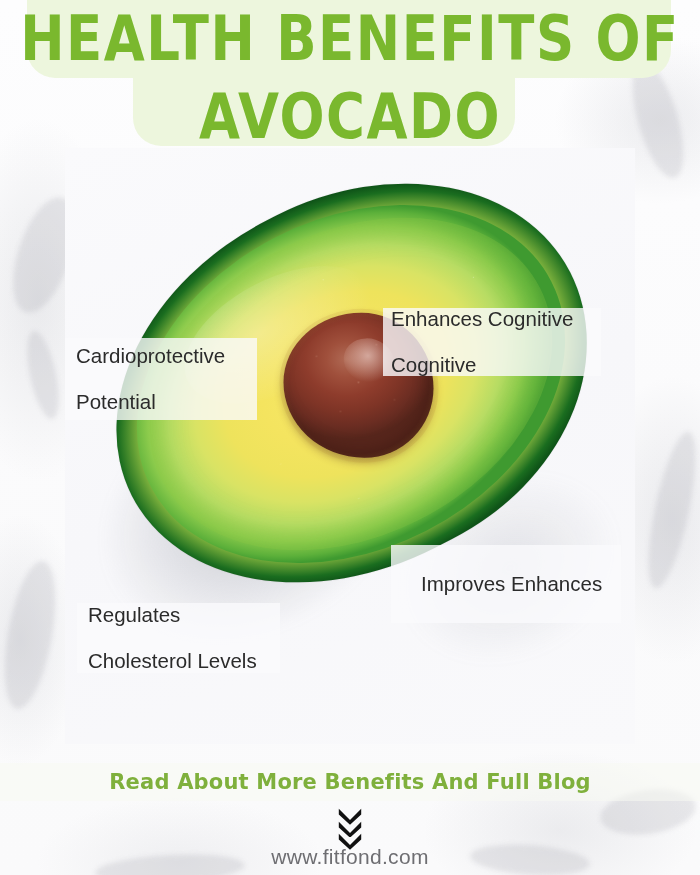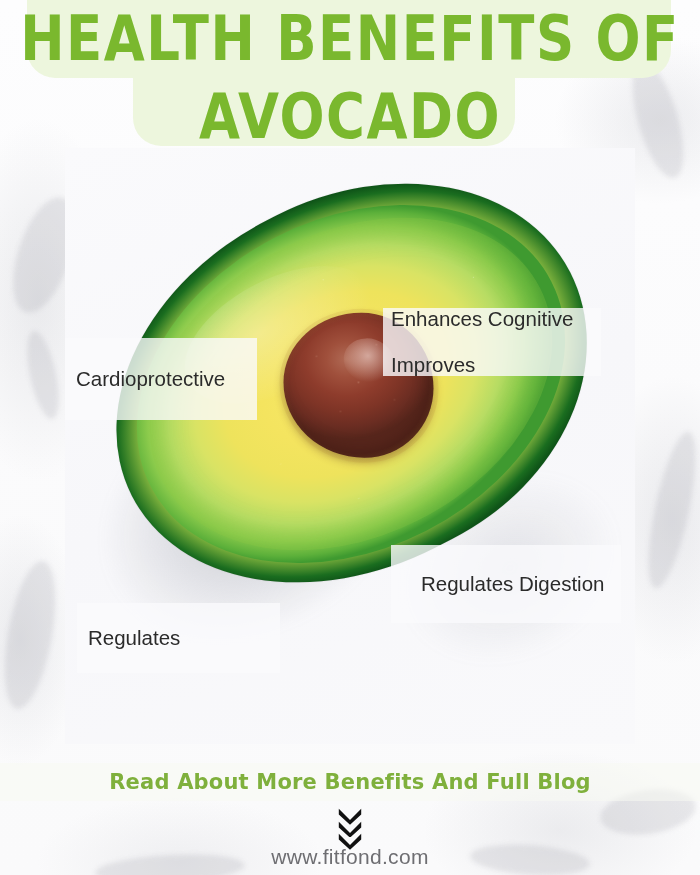--- a/index.html
+++ b/index.html
@@ -243,33 +243,35 @@
   <div class="banner-top"></div>
   <div class="banner-join"></div>
   <div class="banner-bot"></div>
   <div class="title-wrap">
     <div class="title-line l1">HEALTH BENEFITS OF</div>
     <div class="title-line l2">AVOCADO</div>
   </div>
 
   <div class="label lb-cardio">
     <span>Cardioprotective</span>
+    <span>Potential</span>
   </div>
 
   <div class="label lb-cognitive">
     <span>Enhances Cognitive</span>
-    <span>Improves</span>
+    <span>Cognitive</span>
   </div>
 
   <div class="label lb-digestion">
-    <span>Regulates Digestion</span>
+    <span>Improves Enhances</span>
   </div>
 
   <div class="label lb-cholesterol">
     <span>Regulates</span>
+    <span>Cholesterol Levels</span>
   </div>
 
   <div class="cta">Read About More Benefits And Full Blog</div>
 
   <div class="chevrons">
     <svg class="chev" width="30" height="20" viewBox="0 0 30 20">
       <path d="M3 3 L15 15 L27 3 L27 9 L15 20 L3 9 Z" fill="#111111"></path>
     </svg>
     <svg class="chev" width="30" height="20" viewBox="0 0 30 20">
       <path d="M3 3 L15 15 L27 3 L27 9 L15 20 L3 9 Z" fill="#111111"></path>

